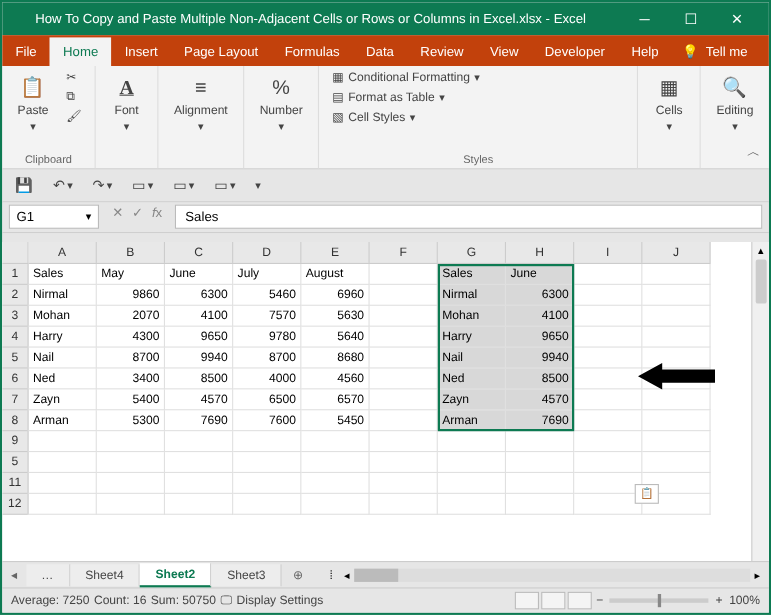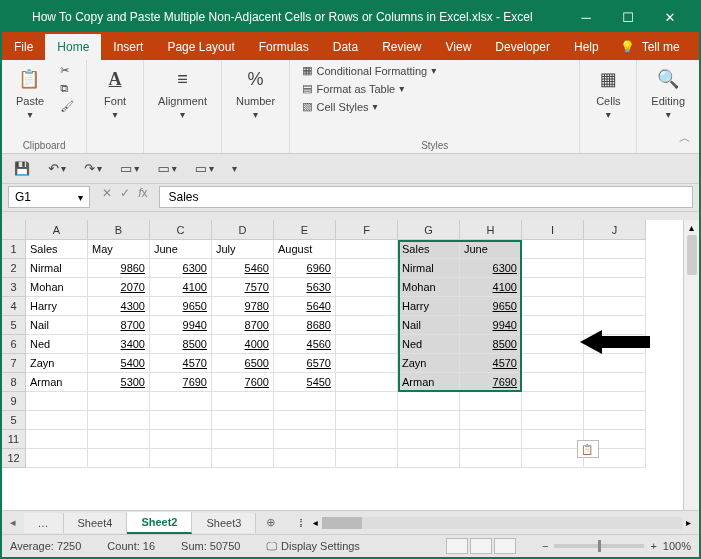--- a/index.html
+++ b/index.html
@@ -43,21 +43,21 @@
 .sheet-area { position: relative; background: #fff; height: 290px; display: flex; }
 .rowhdrs { width: 24px; background: #e8e8e8; border-right: 1px solid #ccc; }
 .rowhdr { height: 19px; border-bottom: 1px solid #ccc; font-size: 11px; color: #333; text-align: center; line-height: 19px; }
 .colhdrs { display: flex; height: 20px; background: #e8e8e8; border-bottom: 1px solid #ccc; }
 .corner { width: 24px; height: 20px; background: #e8e8e8; border-right: 1px solid #ccc; border-bottom: 1px solid #ccc; }
 .colhdr { width: 62px; border-right: 1px solid #ccc; font-size: 11px; color: #333; text-align: center; line-height: 20px; }
 .grid { position: relative; }
 .gridbody { display: flex; }
 .col { width: 62px; }
 .cell { height: 19px; border-right: 1px solid #e0e0e0; border-bottom: 1px solid #e0e0e0; font-size: 11px; padding: 1px 4px; line-height: 17px; overflow: hidden; white-space: nowrap; }
-.cell.right { text-align: right; text-decoration: underline; }
+.cell.right { text-align: right; }
 .cell.sel { background: #d8d8d8; }
 .cell.selhdr { background: #d8d8d8; }
 .marquee { position: absolute; border: 2px solid #0d7a52; pointer-events: none; }
 .vscroll { width: 16px; background: #f0f0f0; border-left: 1px solid #ccc; display:flex; flex-direction:column; align-items:center; padding-top:2px;}
 .vscroll .thumb { width: 10px; height: 40px; background: #ccc; margin-top: 2px; border-radius:2px;}
 
 .arrow-annot { position: absolute; left: 554px; top: 88px; }
 
 
 .smarttag { position: absolute; left: 551px; top: 200px; width: 22px; height: 18px; border: 1px solid #bbb; background: #fff; display:flex; align-items:center; justify-content:center; font-size:10px;}
@@ -66,21 +66,21 @@
 .tabstrip { height: 24px; background: #e6e6e6; border-top: 1px solid #ccc; display: flex; align-items: center; font-size: 11px; }
 .tabnav { padding: 0 8px; color: #666; }
 .stab { padding: 4px 14px; border-right: 1px solid #ccc; background: #ededed; color: #444; }
 .stab.active { background: #fff; border-bottom: 2px solid #0d7a52; color: #0d7a52; font-weight: 600; }
 .addtab { padding: 0 10px; color: #666; }
 .hscroll { flex: 1; display: flex; align-items: center; padding: 0 8px; gap: 4px; }
 .hscroll .track { flex: 1; height: 12px; background: #ddd; position: relative; }
 .hscroll .thumb { position: absolute; left: 0; width: 40px; height: 12px; background: #bbb; }
 
 
-.statusbar { height: 23px; background: #e6e6e6; border-top: 1px solid #ccc; display: flex; align-items: center; font-size: 11px; color: #444; padding: 0 8px; gap: 26px; }
+.statusbar { height: 23px; background: #e6e6e6; border-top: 1px solid #ccc; display: flex; align-items: center; font-size: 11px; color: #444; padding: 0 8px; gap: 4px; }
 .statusbar .spacer { flex: 1; }
 .viewbtns { display: flex; gap: 2px; }
 .viewbtn { width: 22px; height: 16px; border: 1px solid #bbb; background: #f4f4f4; }
 .zoom { display: flex; align-items: center; gap: 6px; }
 .zslider { width: 90px; height: 4px; background: #ccc; position: relative; }
 .zslider .zt { position: absolute; left: 44px; top: -4px; width: 3px; height: 12px; background: #888; }
 
 svg { display: block; }
 </style>
 </head>

